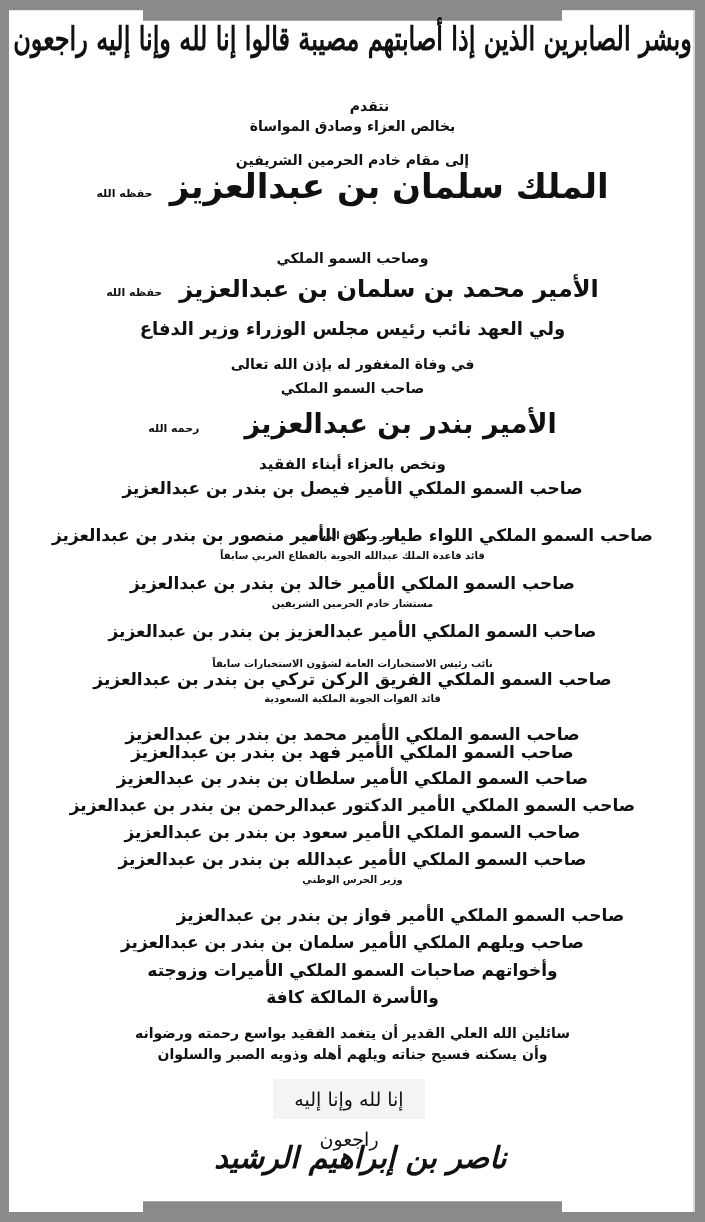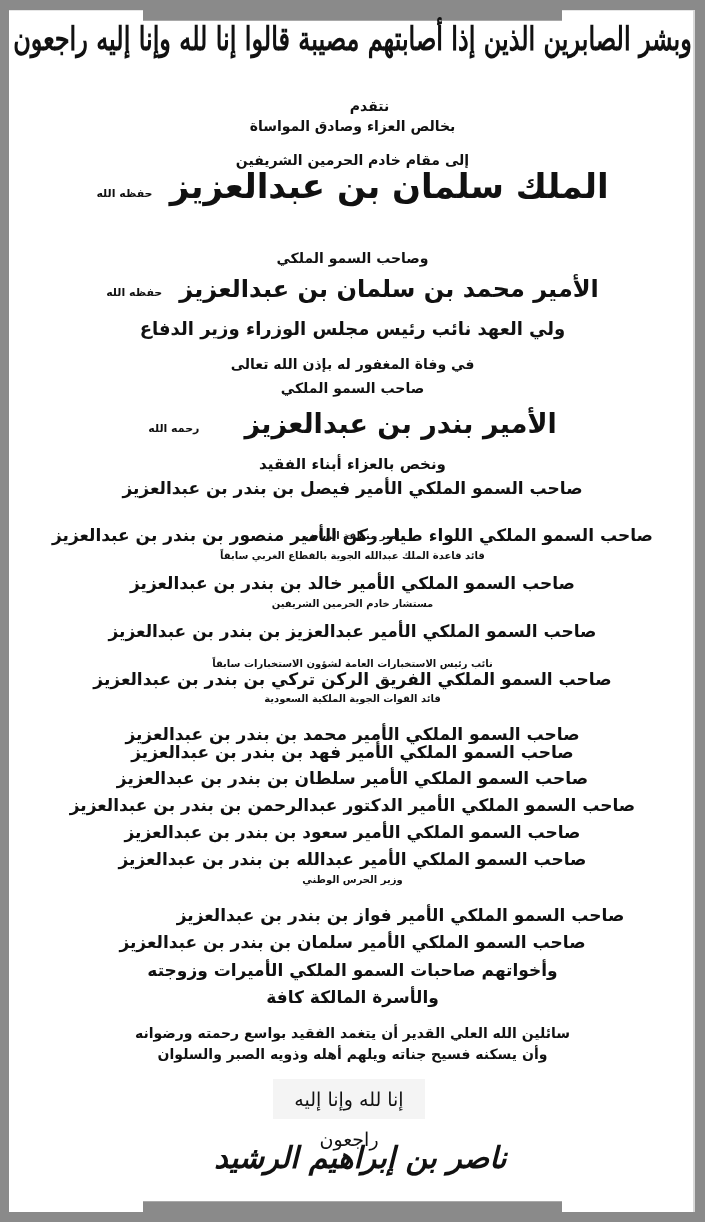--- a/index.html
+++ b/index.html
@@ -78,21 +78,21 @@
 <div class="line name" style="top:669px;">صاحب السمو الملكي الفريق الركن تركي بن بندر بن عبدالعزيز</div>
 <div class="line title-line" style="top:693px;">قائد القوات الجوية الملكية السعودية</div>
 <div class="line name" style="top:716px;margin-top:8px;">صاحب السمو الملكي الأمير محمد بن بندر بن عبدالعزيز</div>
 <div class="line name" style="top:742px;">صاحب السمو الملكي الأمير فهد بن بندر بن عبدالعزيز</div>
 <div class="line name" style="top:768px;">صاحب السمو الملكي الأمير سلطان بن بندر بن عبدالعزيز</div>
 <div class="line name" style="top:795px;">صاحب السمو الملكي الأمير الدكتور عبدالرحمن بن بندر بن عبدالعزيز</div>
 <div class="line name" style="top:822px;">صاحب السمو الملكي الأمير سعود بن بندر بن عبدالعزيز</div>
 <div class="line name" style="top:849px;">صاحب السمو الملكي الأمير عبدالله بن بندر بن عبدالعزيز</div>
 <div class="line title-line" style="top:874px;">وزير الحرس الوطني</div>
 <div class="line name" style="top:905px;padding-left:48px;">صاحب السمو الملكي الأمير فواز بن بندر بن عبدالعزيز</div>
-<div class="line name" style="top:932px;">صاحب السمو الملكي الأمير سلمان بن بندر بن عبدالعزيز</div>
+<div class="line name" style="top:932px;">صاحب ويلهم الملكي الأمير سلمان بن بندر بن عبدالعزيز</div>
 
 <div class="line name" style="top:960px;">وأخواتهم صاحبات السمو الملكي الأميرات وزوجته</div>
 <div class="line name" style="top:987px;">والأسرة المالكة كافة</div>
 
 <div class="line prayer" style="top:1025px;">سائلين الله العلي القدير أن يتغمد الفقيد بواسع رحمته ورضوانه</div>
 <div class="line prayer" style="top:1046px;">وأن يسكنه فسيح جناته ويلهم أهله وذويه الصبر والسلوان</div>
 
 <div class="verse-box">إنا لله وإنا إليه راجعون</div>
 
 <div class="line signature" style="top:1140px;">ناصر بن إبراهيم الرشيد</div>

